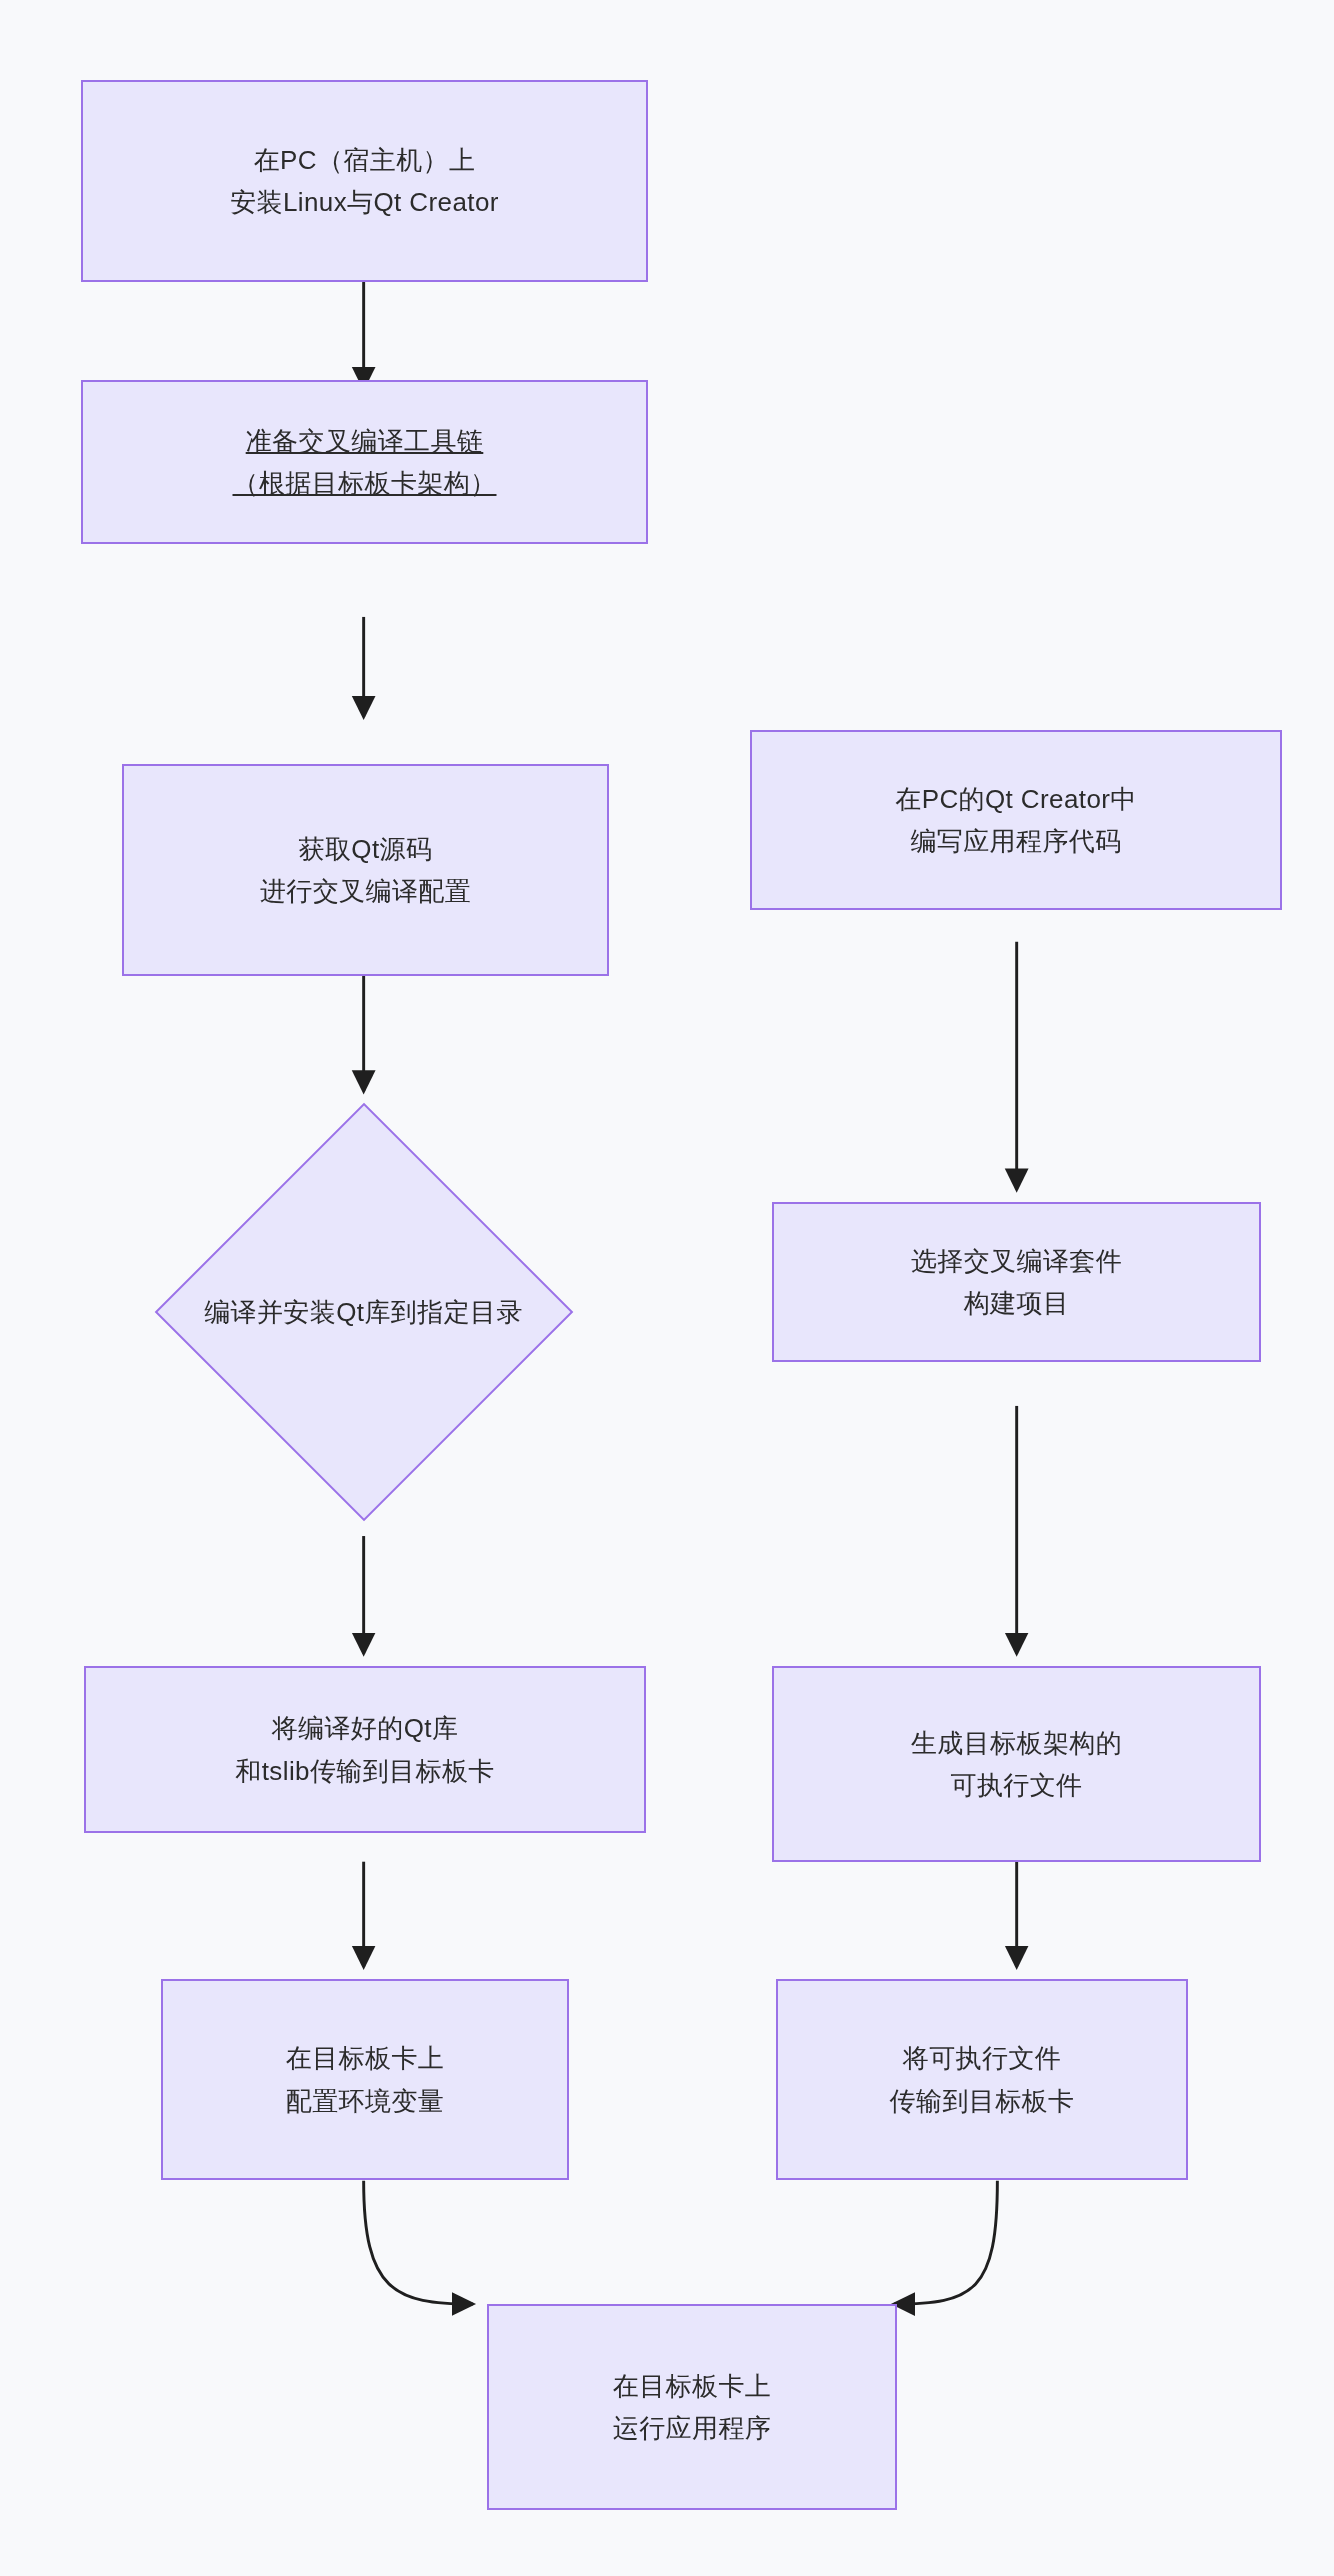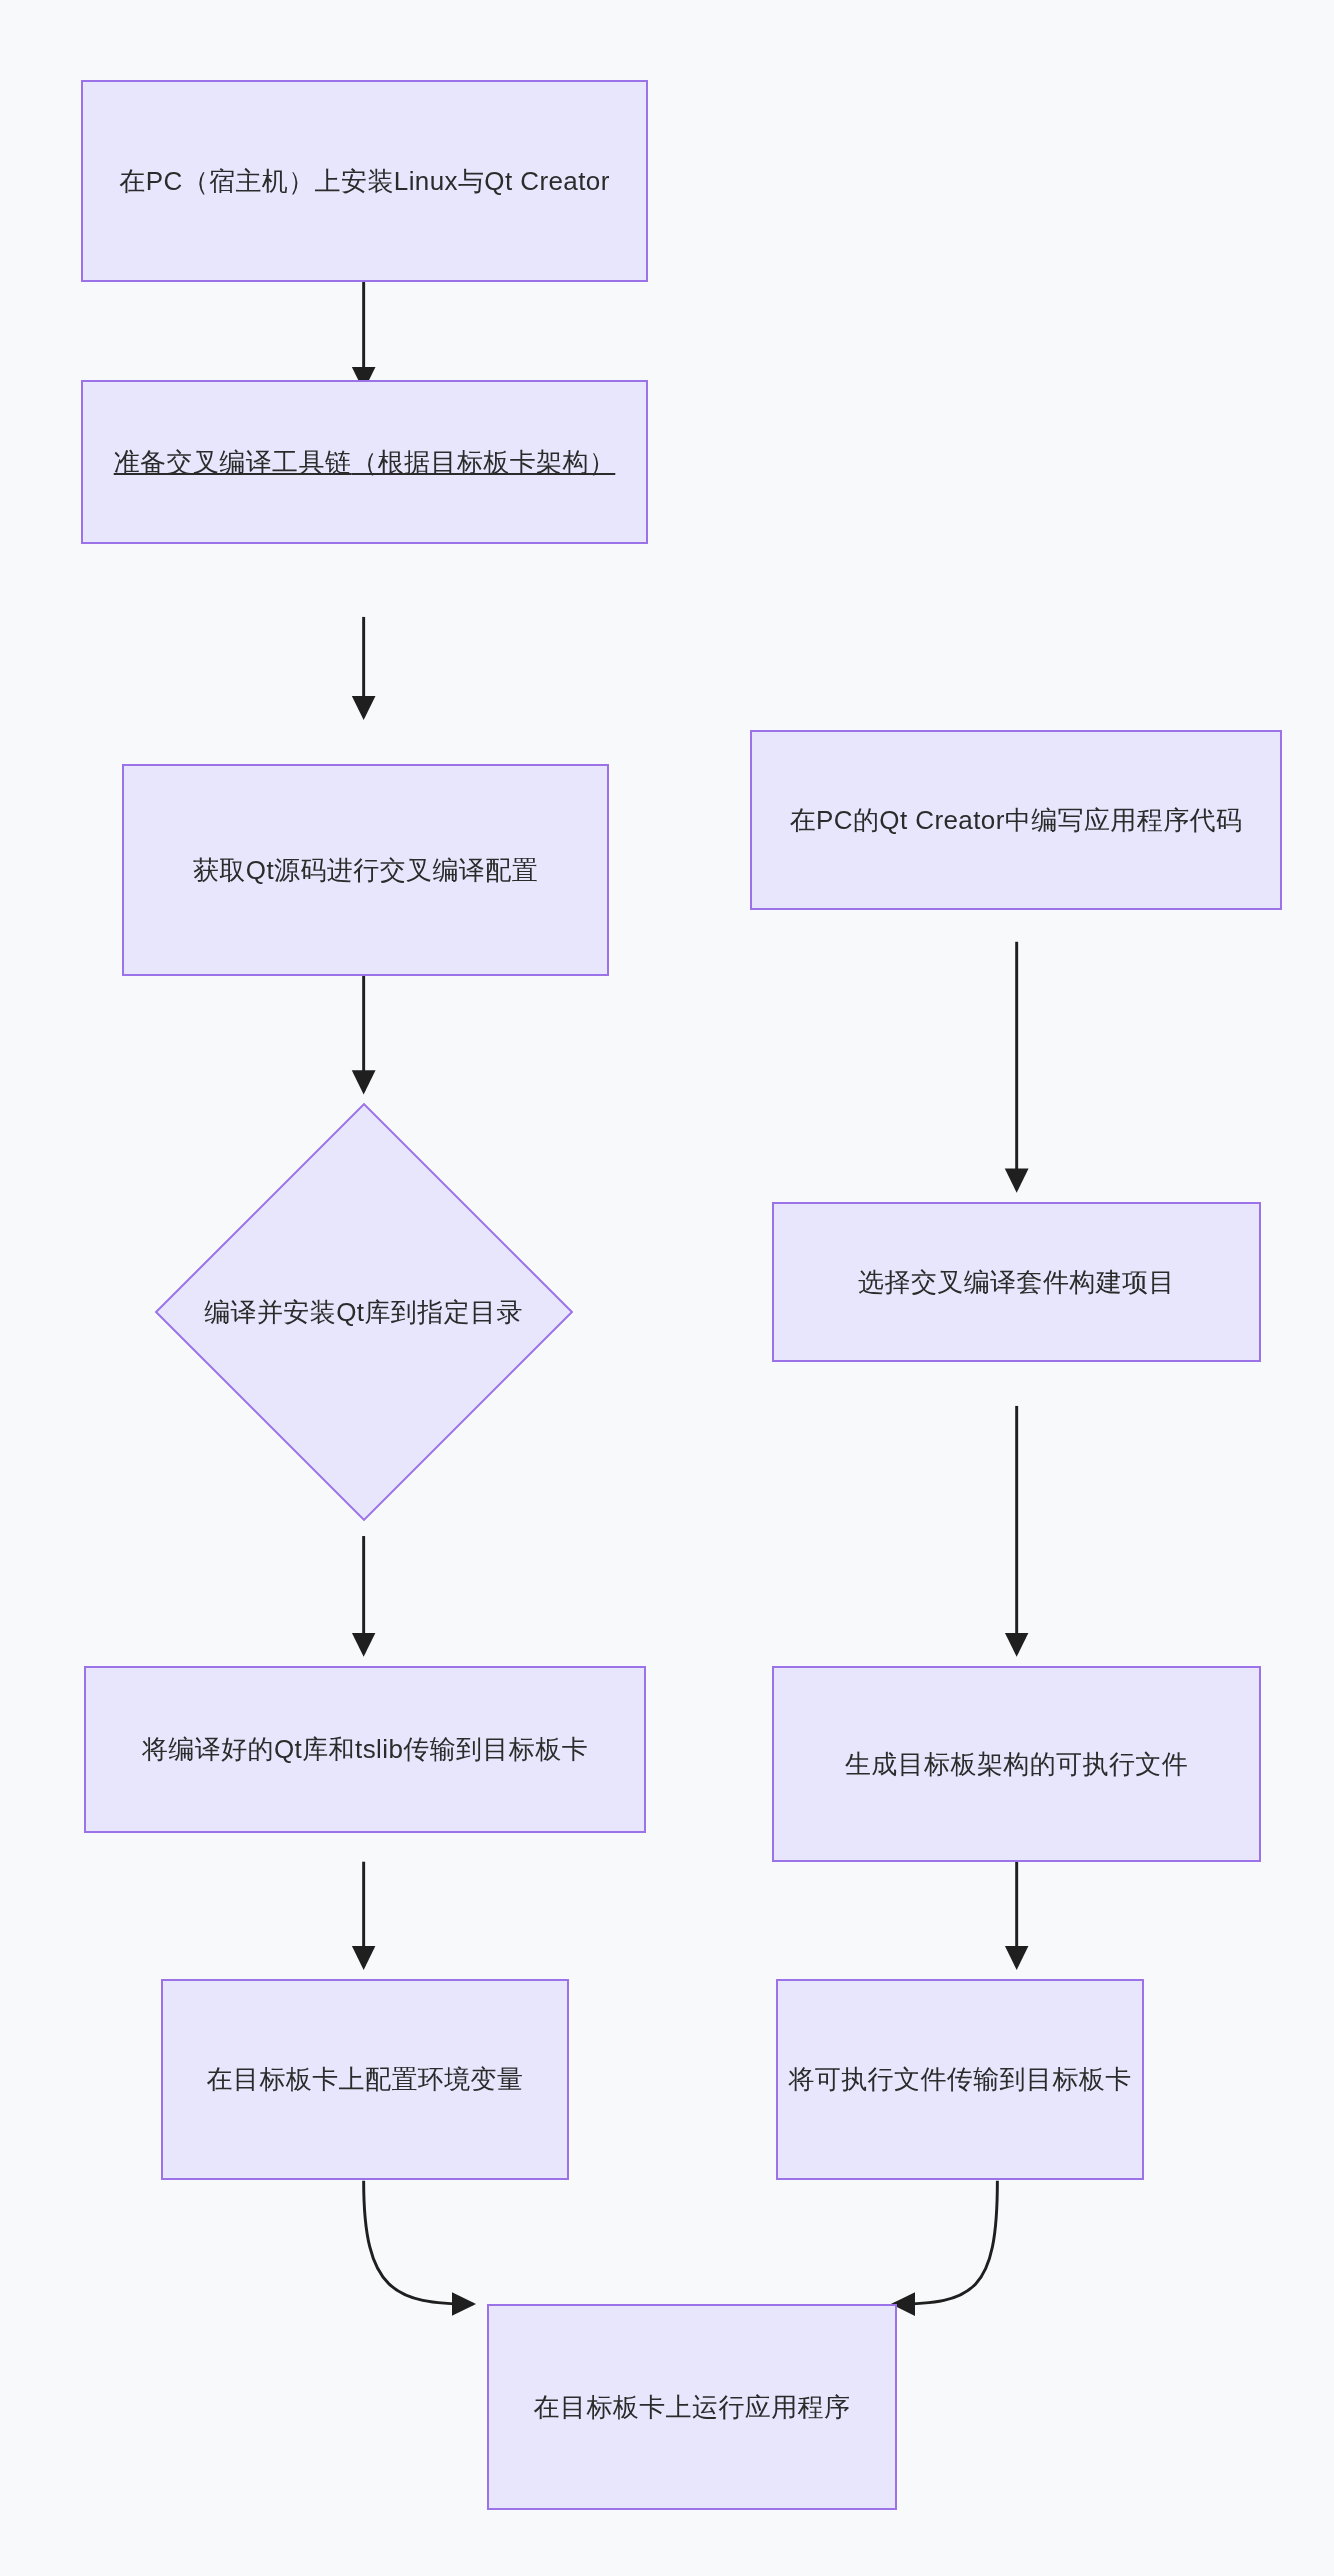--- a/index.html
+++ b/index.html
@@ -22,21 +22,21 @@
     width: 1335px;
     height: 2576px;
     pointer-events: none;
   }
   .node {
     position: absolute;
     box-sizing: border-box;
     background: #e8e6fc;
     border: 2.5px solid #9b72e8;
     display: flex;
-    flex-direction: row;
+    flex-direction: column;
     align-items: center;
     justify-content: center;
     text-align: center;
     color: #2b2b2b;
     font-size: 26px;
     line-height: 1.62;
     letter-spacing: 0.4px;
     z-index: 2;
   }
   .node .line {
@@ -149,21 +149,21 @@
   <div class="node" style="left:772px; top:1202px; width:489px; height:160px;">
     <span class="line">选择交叉编译套件</span>
     <span class="line">构建项目</span>
   </div>
 
   <div class="node" style="left:772px; top:1666px; width:489px; height:196px;text-align:right;">
     <span class="line">生成目标板架构的</span>
     <span class="line">可执行文件</span>
   </div>
 
-  <div class="node" style="left:776px; top:1979px; width:368px; height:201px;justify-content:center;">
+  <div class="node" style="left:776px; top:1979px; width:412px; height:201px;justify-content:center;">
     <span class="line">将可执行文件</span>
     <span class="line">传输到目标板卡</span>
   </div>
 
   <div class="node" style="left:487px; top:2304px; width:410px; height:206px;">
     <span class="line">在目标板卡上</span>
     <span class="line">运行应用程序</span>
   </div>
 
 </div>

